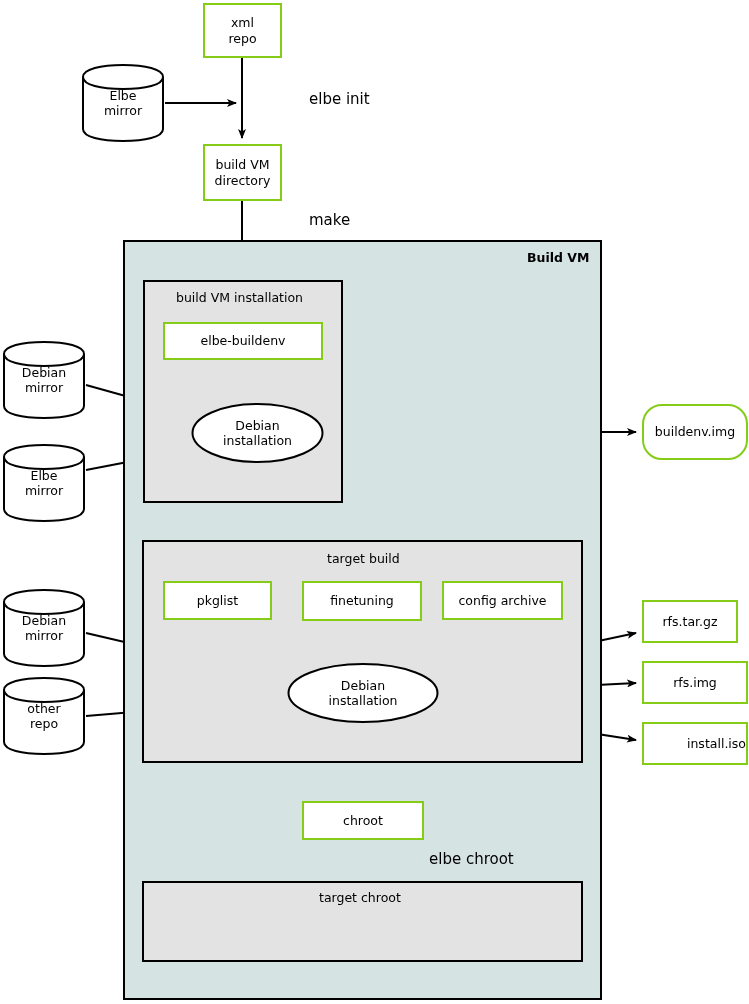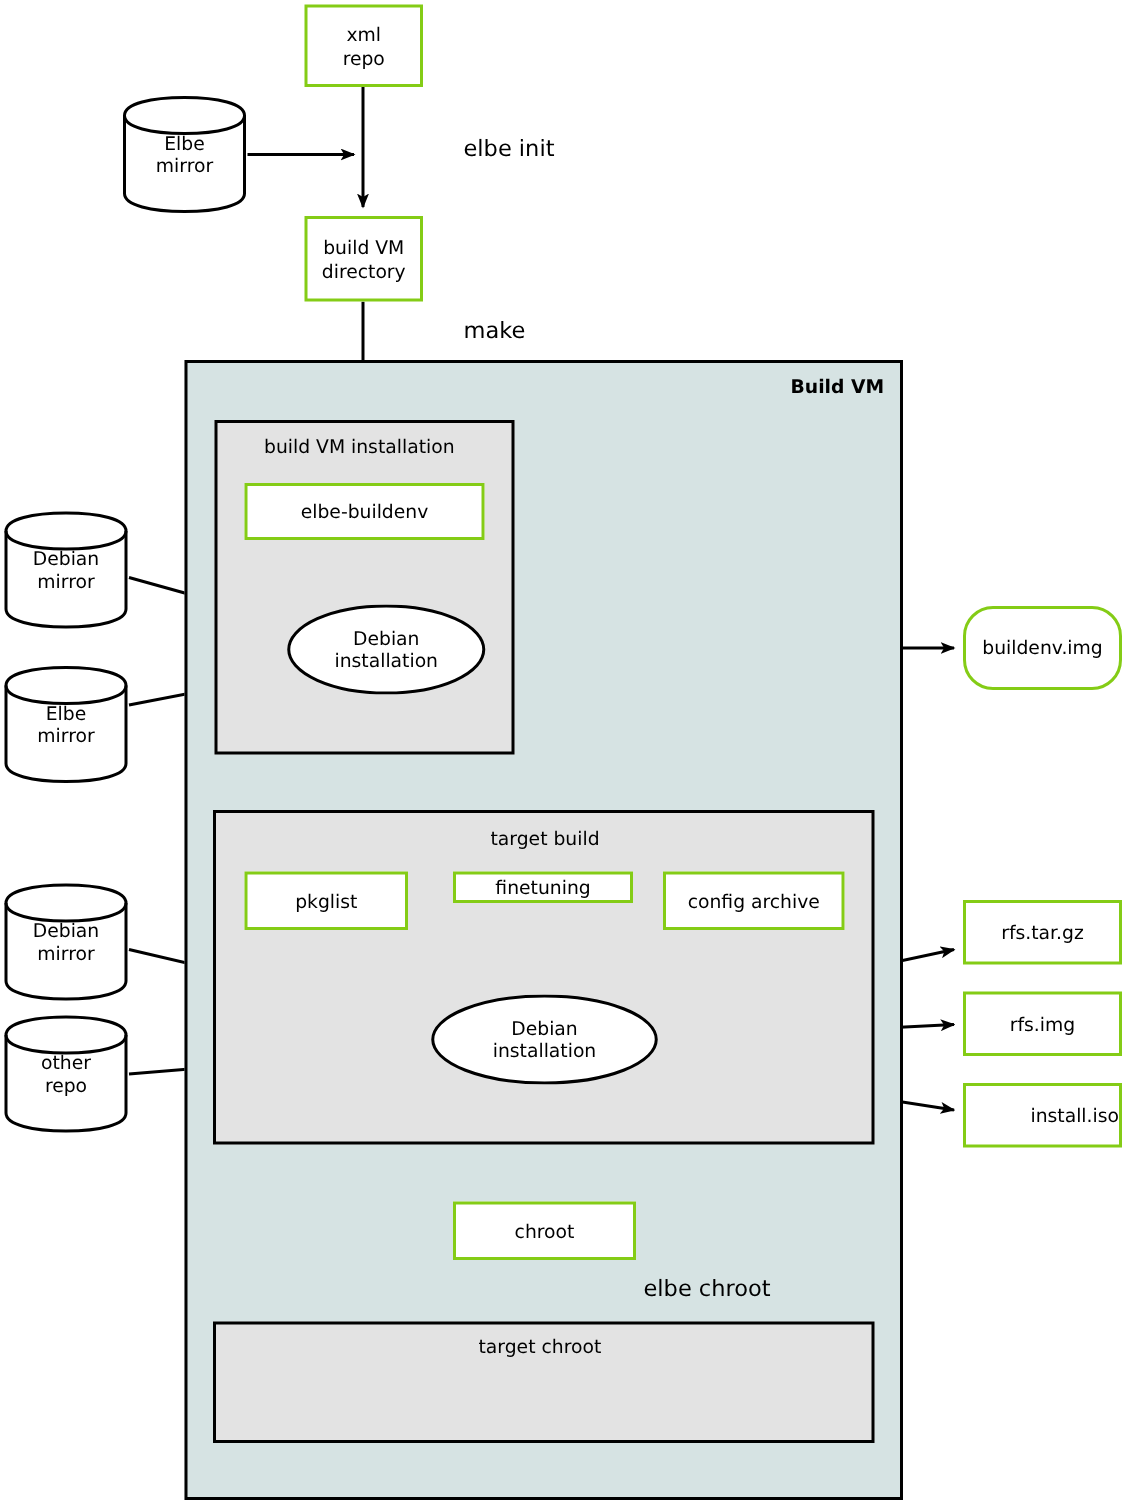--- a/index.html
+++ b/index.html
@@ -215,21 +215,21 @@
       <span class="nl">installation</span>
     </div>
   </div>
 
   <div class="node region region-grey" style="left:142px; top:540px; width:441px; height:223px;"></div>
   <div class="region-title" style="left:327px; top:551px;">target build</div>
 
   <div class="node box" style="left:163px; top:581px; width:109px; height:39px;">
     <span>pkglist</span>
   </div>
-  <div class="node box" style="left:302px; top:581px; width:120px; height:21px;">
+  <div class="node box" style="left:302px; top:581px; width:120px; height:40px;">
     <span>finetuning</span>
   </div>
   <div class="node box" style="left:442px; top:581px; width:121px; height:39px;">
     <span>config archive</span>
   </div>
 
   <div class="ell" style="left:287px; top:663px; width:152px; height:60px;">
     <svg class="ell-svg" width="152" height="60" viewBox="0 0 152 60">
       <ellipse cx="76" cy="30" rx="74.5" ry="29" fill="#ffffff" stroke="#000" stroke-width="2"></ellipse>
     </svg>
@@ -287,21 +287,21 @@
     </svg>
     <div class="cyl-label">
       <span class="nl">other</span>
       <span class="nl">repo</span>
     </div>
   </div>
 
   <div class="node box" style="left:642px; top:404px; width:106px; height:56px;border-radius:20px;">
     <span>buildenv.img</span>
   </div>
-  <div class="node box" style="left:642px; top:600px; width:106px; height:43px;">
+  <div class="node box" style="left:642px; top:600px; width:96px; height:43px;">
     <span>rfs.tar.gz</span>
   </div>
   <div class="node box" style="left:642px; top:661px; width:106px; height:43px;">
     <span>rfs.img</span>
   </div>
   <div class="node box" style="left:642px; top:722px; width:106px; height:43px;justify-content:flex-end;">
     <span>install.iso</span>
   </div>
 
 </div>

